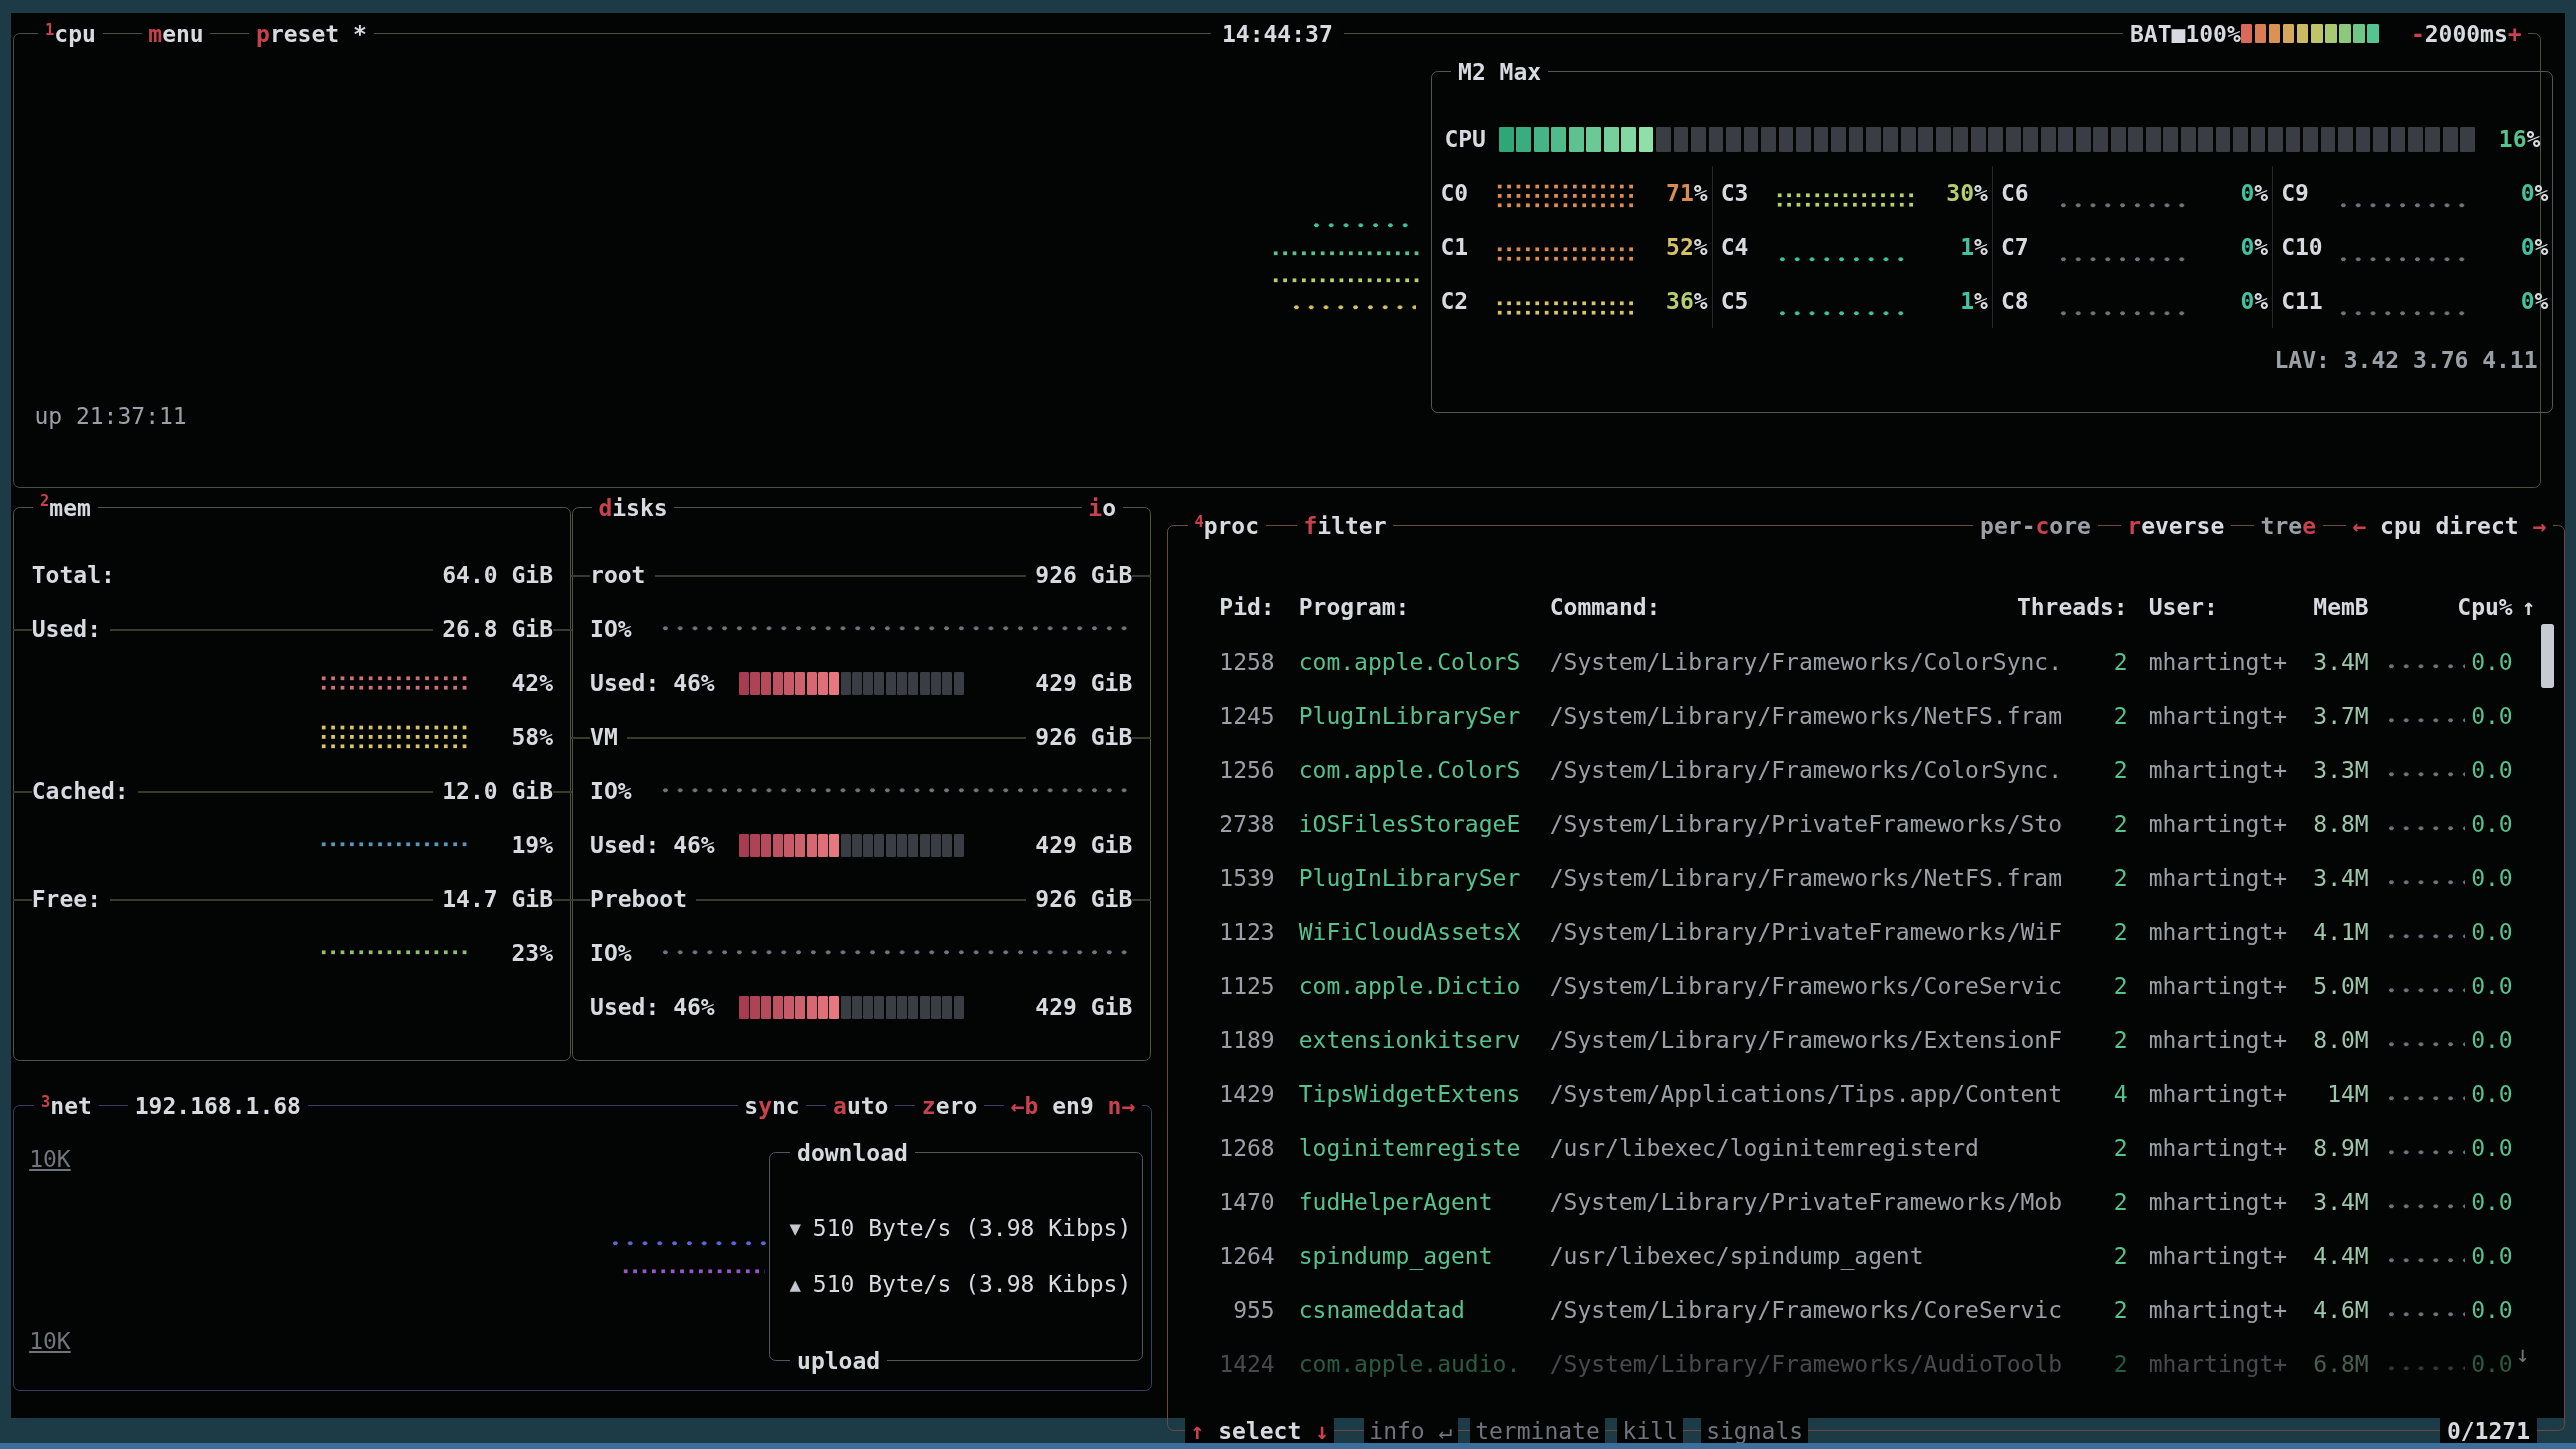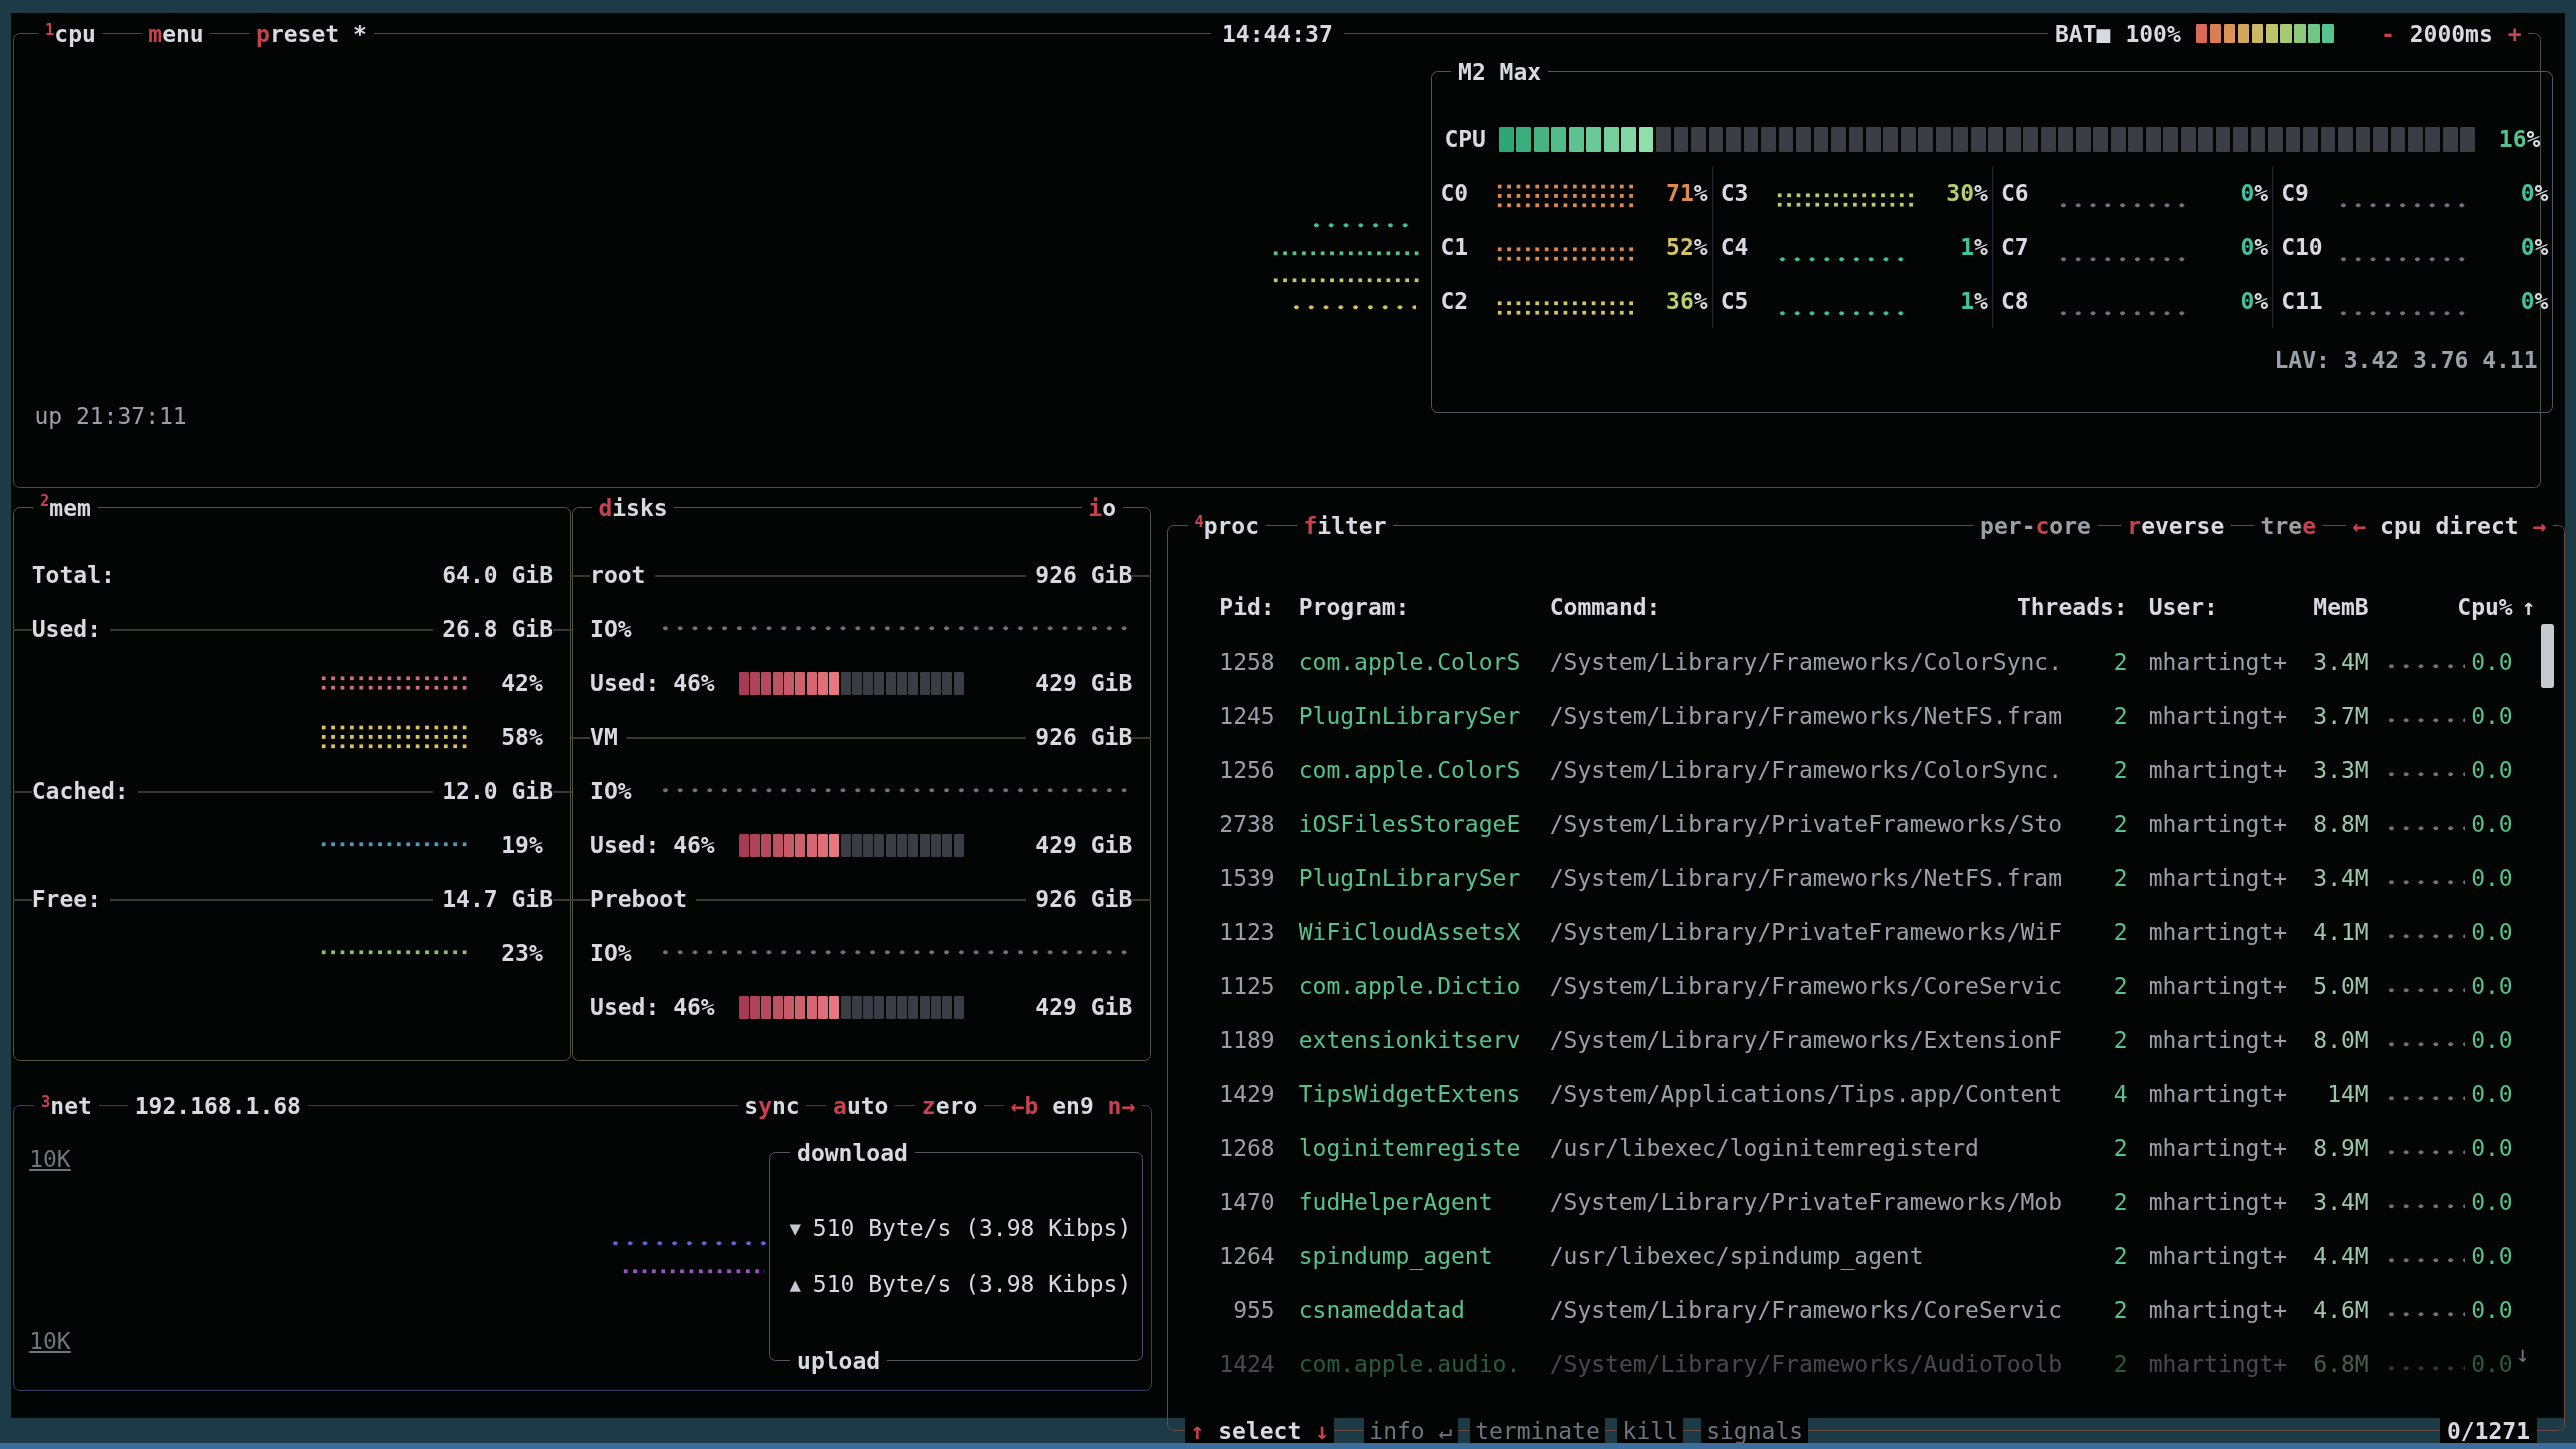--- a/index.html
+++ b/index.html
@@ -21,21 +21,21 @@
   .segbar i{display:block;border-radius:1.3px;}
   .segbar.cpu i{width:14.8px;height:25.5px;}
   .segbar.bat i{width:11.4px;height:19px;}
   .segbar.disk{gap:1.3px;}
   .segbar.disk i{width:10px;height:23px;}
   
   .cpu-box{left:2.7px;top:20px;width:2526px;height:453px;border-color:var(--border_cpu);}
   .tb-left{position:absolute;left:24px;top:-14.8px;display:flex;gap:39px;}
   .tb-left span{background:#030404;padding:0 6.7px;line-height:28px;}
   .tb-clock{position:absolute;left:50%;top:-14.8px;transform:translateX(-50%);background:#030404;padding:0 10.7px;line-height:28px;}
-  .tb-right{position:absolute;right:12px;top:-14.8px;display:flex;align-items:center;background:#030404;padding:0 6.7px;line-height:28px;gap:15px;}
+  .tb-right{position:absolute;right:12px;top:-14.8px;display:flex;align-items:center;background:#030404;padding:0 6.7px;line-height:28px;gap:0;}
   .gap-l{margin-left:32px;}
   .m2{position:absolute;left:1417px;top:37px;width:1120px;height:340px;border:1.3px solid var(--border_inner);border-radius:6.7px;}
   .m2 .btitle{left:19px;}
   .cpurow{display:flex;align-items:center;height:54px;margin-top:40px;padding:0 12px;}
   .cpurow .lbl{width:56px;}
   .cpurow .pcv{margin-left:auto;width:67px;text-align:right;}
   .coregrid{display:flex;}
   .core-col{flex:1;display:flex;flex-direction:column;}
   .core-col + .core-col{border-left:0.7px solid #24272c;}
   .core-row{height:54px;display:flex;align-items:center;padding:0 4px 0 8px;}
@@ -50,21 +50,21 @@
   .mem-box{left:2.7px;top:494px;width:558px;height:554px;border-color:var(--border_mem);padding-top:40px;box-sizing:border-box;}
   .disks-box{left:561px;top:494px;width:579px;height:554px;border-color:var(--border_mem);padding-top:40px;box-sizing:border-box;}
   .mem-box .btitle,.disks-box .btitle{left:19px;}
   .btitle.right{left:auto;right:27px;}
   .mrow{height:54px;display:flex;align-items:center;position:relative;padding:0 17.4px;}
   .mrow .lbl{background:#030404;padding-right:9.4px;z-index:1;}
   .mrow .val{margin-left:auto;background:#030404;padding-left:9.4px;z-index:1;}
   .mrow.lined::before{content:"";position:absolute;left:-1.3px;right:-1.3px;top:50%;height:1.3px;background:#363b2d;}
   .mrow.meter{justify-content:flex-end;gap:19px;}
   .mrow.meter .dots{width:153px;}
-  .mrow.meter .pct{width:62px;text-align:center;}
+  .mrow.meter .pct{width:62px;text-align:right;}
   .mrow.io .dots{flex:1;height:8px;margin-left:17.4px;--dc:var(--dim);}
   .mrow.used .segbar{margin-left:14.8px;}
   
   .net-box{left:2.7px;top:1092px;width:1137px;height:284px;border-color:var(--border_net);}
   .nt-left{position:absolute;left:20px;top:-14.8px;display:flex;gap:29.5px;}
   .nt-left span{background:#030404;padding:0 6.7px;line-height:28px;}
   .nt-right{position:absolute;right:9.4px;top:-14.8px;display:flex;gap:20px;}
   .nt-right span{background:#030404;padding:0 6.7px;line-height:28px;}
   .axis{position:absolute;left:14.8px;color:var(--dim);font-weight:400;text-decoration:underline;}
   .dbox{position:absolute;left:755px;top:46px;width:372px;height:207px;border:1.3px solid var(--border_inner);border-radius:6.7px;}

